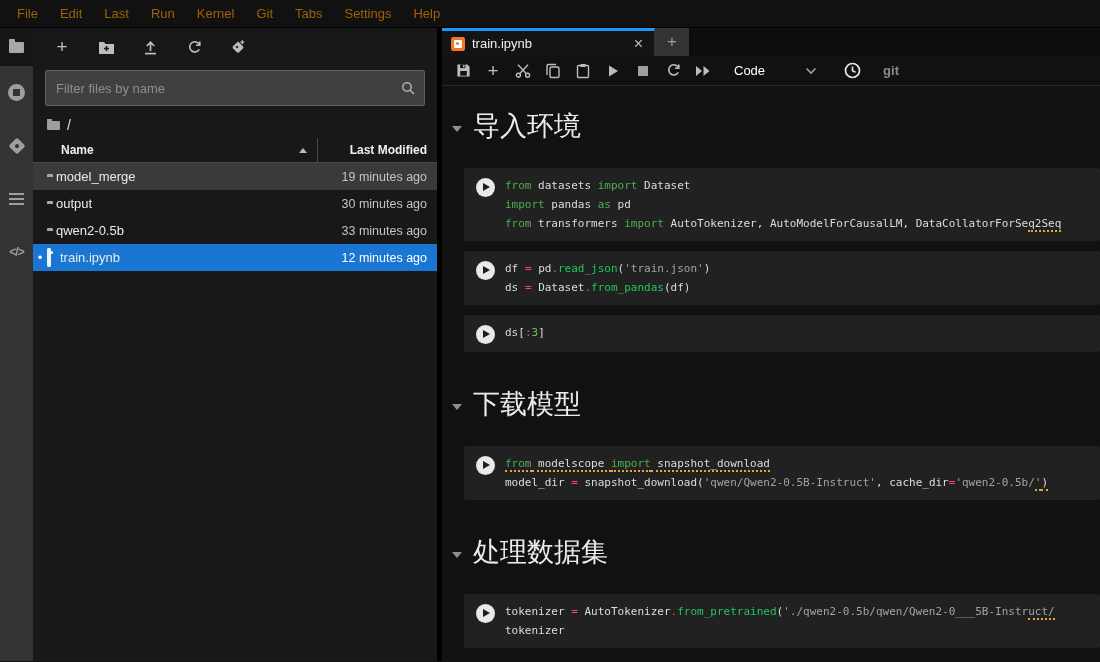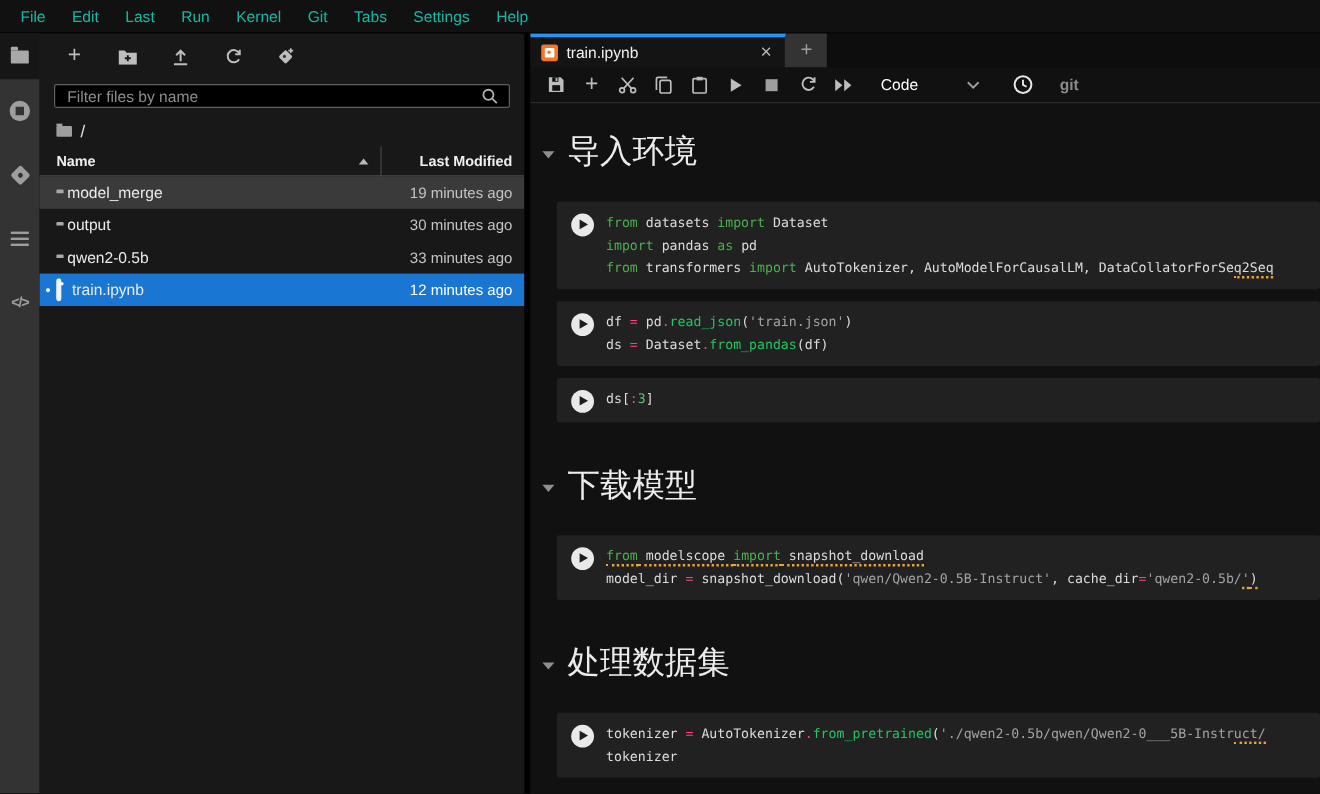--- a/index.html
+++ b/index.html
@@ -4,47 +4,47 @@
 <style>
   * { box-sizing: border-box; }
   html,body { margin:0; padding:0; }
   body {
     width:1100px; height:662px; overflow:hidden;
     background:#111; font-family:"Liberation Sans", sans-serif;
     -webkit-font-smoothing:antialiased;
   }
   
   .menubar { height:28px; background:#111; display:flex; align-items:center; padding-left:6px; border-bottom:1px solid #000; }
-  .mitem { color:#14b8a6; font-size:13px; padding:0 11px; cursor:default; }
+  .mitem { color:#a16207; font-size:13px; padding:0 11px; cursor:default; }
   
   .app { display:flex; height:633px; }
   .strip { width:33px; background:#333; display:flex; flex-direction:column; align-items:center; flex-shrink:0; }
   .tile { width:33px; height:53px; display:flex; align-items:center; justify-content:center; }
   .tile.active { height:38px; background:#161616; }
   .icon-folder { width:15px; height:11px; background:#a8a8a8; border-radius:1px; position:relative; }
   .icon-folder:before { content:''; position:absolute; top:-3px; left:0; width:6px; height:3px; background:#a8a8a8; border-radius:1px 1px 0 0; }
   .icon-runners { width:17px; height:17px; border-radius:50%; background:#9e9e9e; position:relative; }
   .icon-runners:after { content:''; position:absolute; inset:5px; background:#333; }
   .icon-gitd { width:12px; height:12px; background:#9e9e9e; transform:rotate(45deg); border-radius:2px; position:relative; }
   .icon-gitd:after { content:''; position:absolute; left:4px; top:4px; width:4px; height:4px; border-radius:50%; background:#333; }
   .icon-list { width:15px; height:2px; background:#9e9e9e; box-shadow:0 5px 0 #9e9e9e, 0 10px 0 #9e9e9e; margin-top:-10px; }
   .icon-code { color:#9e9e9e; font-size:12px; font-weight:bold; letter-spacing:-1px; }
   
   .fb { width:404px; background:#181818; display:flex; flex-direction:column; flex-shrink:0; }
   .fb-toolbar { height:38px; display:flex; align-items:center; padding-left:20px; gap:26px; }
   .fbt { width:18px; height:18px; display:flex; align-items:center; justify-content:center; color:#bdbdbd; }
   .plusg { font-size:19px; color:#bdbdbd; line-height:16px; }
-  .fb-filter { margin:4px 12px 6px 12px; height:20px; border:1px solid #5f5f5f; border-radius:2px; background:#000000; display:flex; align-items:center; padding:0 8px 0 10px; }
+  .fb-filter { margin:4px 12px 6px 12px; height:36px; border:1px solid #5f5f5f; border-radius:2px; background:#404040; display:flex; align-items:center; padding:0 8px 0 10px; }
   .fb-filter .ph { flex:1; color:#8d8d8d; font-size:13px; }
   .fb-crumb { height:26px; display:flex; align-items:center; padding-left:14px; gap:7px; }
   .crumb-slash { color:#e6e6e6; font-size:14px; }
   .mini-folder { width:13px; height:9px; background:#9e9e9e; border-radius:1px; position:relative; }
   .mini-folder:before { content:''; position:absolute; top:-2px; left:0; width:5px; height:2px; background:#9e9e9e; }
   .fb-header { height:25px; display:flex; align-items:center; border-bottom:1px solid #474747; font-size:12px; font-weight:bold; color:#efefef; }
-  .colname { flex:1; display:flex; align-items:center; padding-left:14px; }
+  .colname { flex:1; display:flex; align-items:center; padding-left:28px; }
   .sortcaret { margin-left:auto; margin-right:10px; width:0; height:0; border-left:4px solid transparent; border-right:4px solid transparent; border-bottom:5px solid #b9b9b9; }
   .colmod { width:120px; text-align:right; padding-right:10px; border-left:1px solid #474747; line-height:24px; height:25px; }
   .fb-rows { flex:1; }
   .fb-row { height:27px; display:flex; align-items:center; font-size:13px; color:#eaeaea; }
   .fb-row.hover { background:#3a3a3a; }
   .fb-row.selected { background:#1976d2; }
   .row-dot { width:14px; text-align:center; color:#fff; font-size:12px; flex-shrink:0; }
   .row-icon { flex-shrink:0; margin-right:9px; }
   .nb-file-icon { width:13px; height:13px; border:2px solid #eef4fb; border-radius:2px; background:#bcd8f5; position:relative; }
   .nb-file-icon:after { content:''; position:absolute; left:1px; top:1px; width:3px; height:3px; border-radius:50%; background:#fff; }

